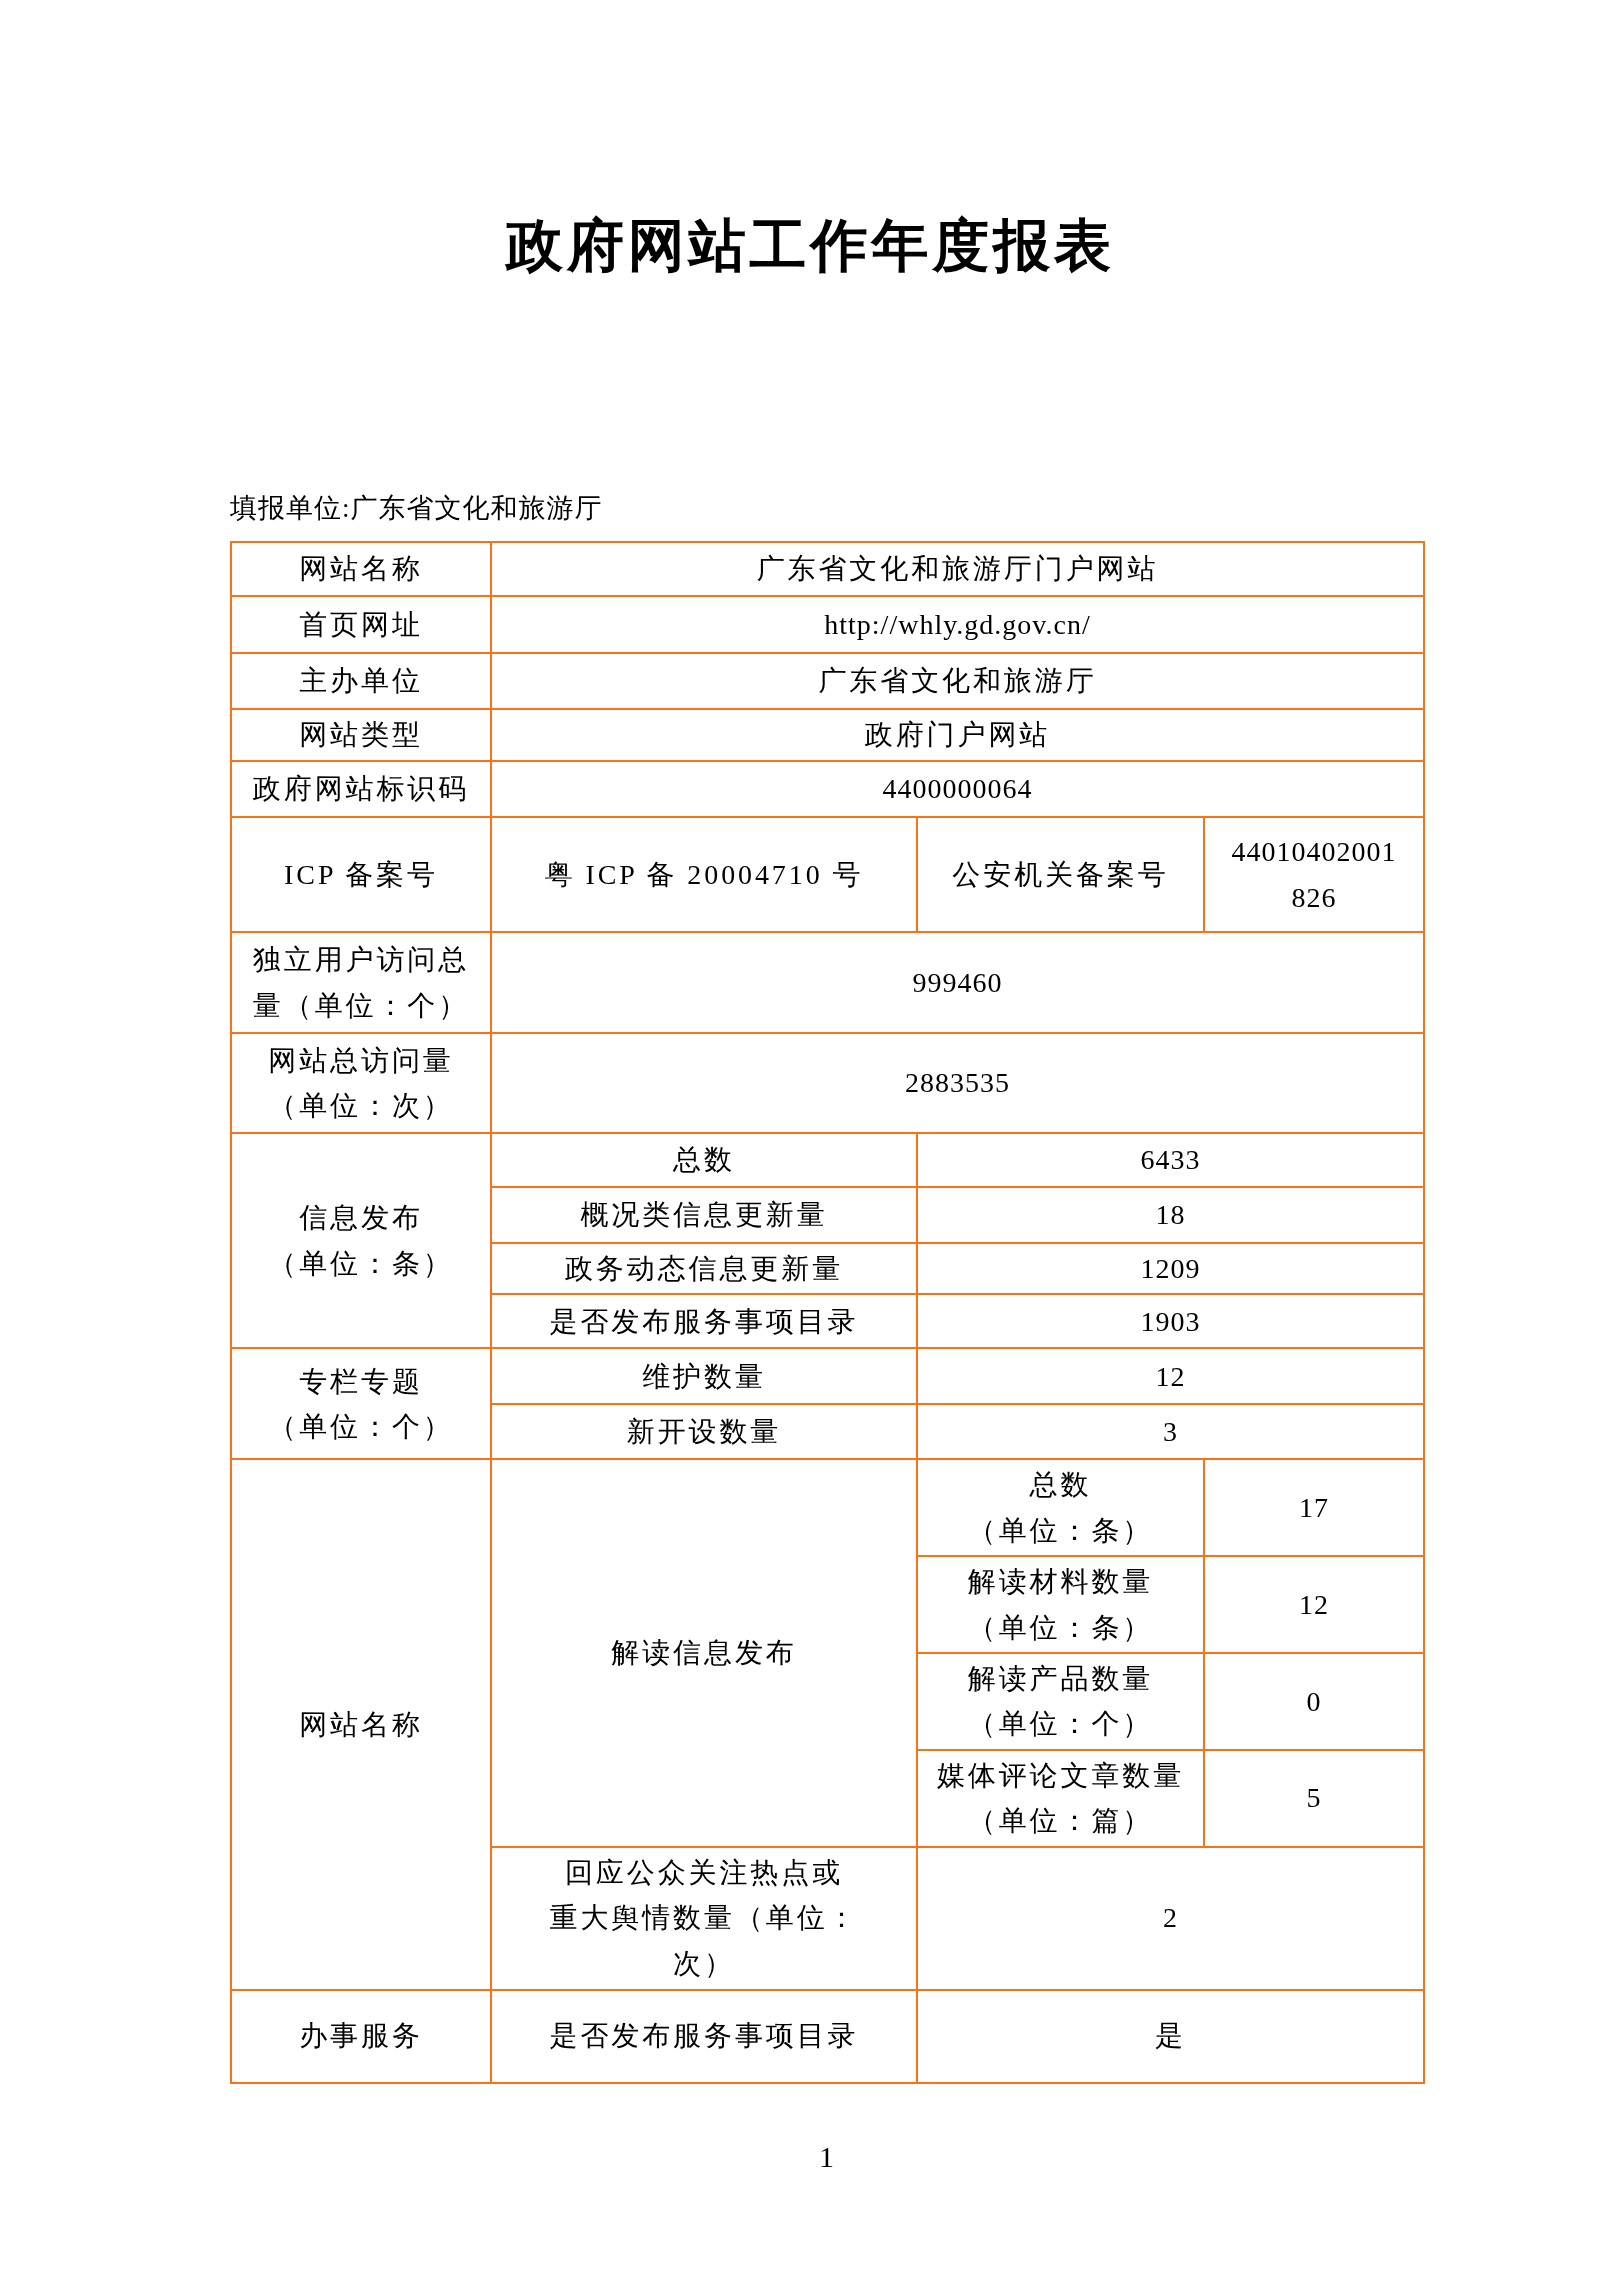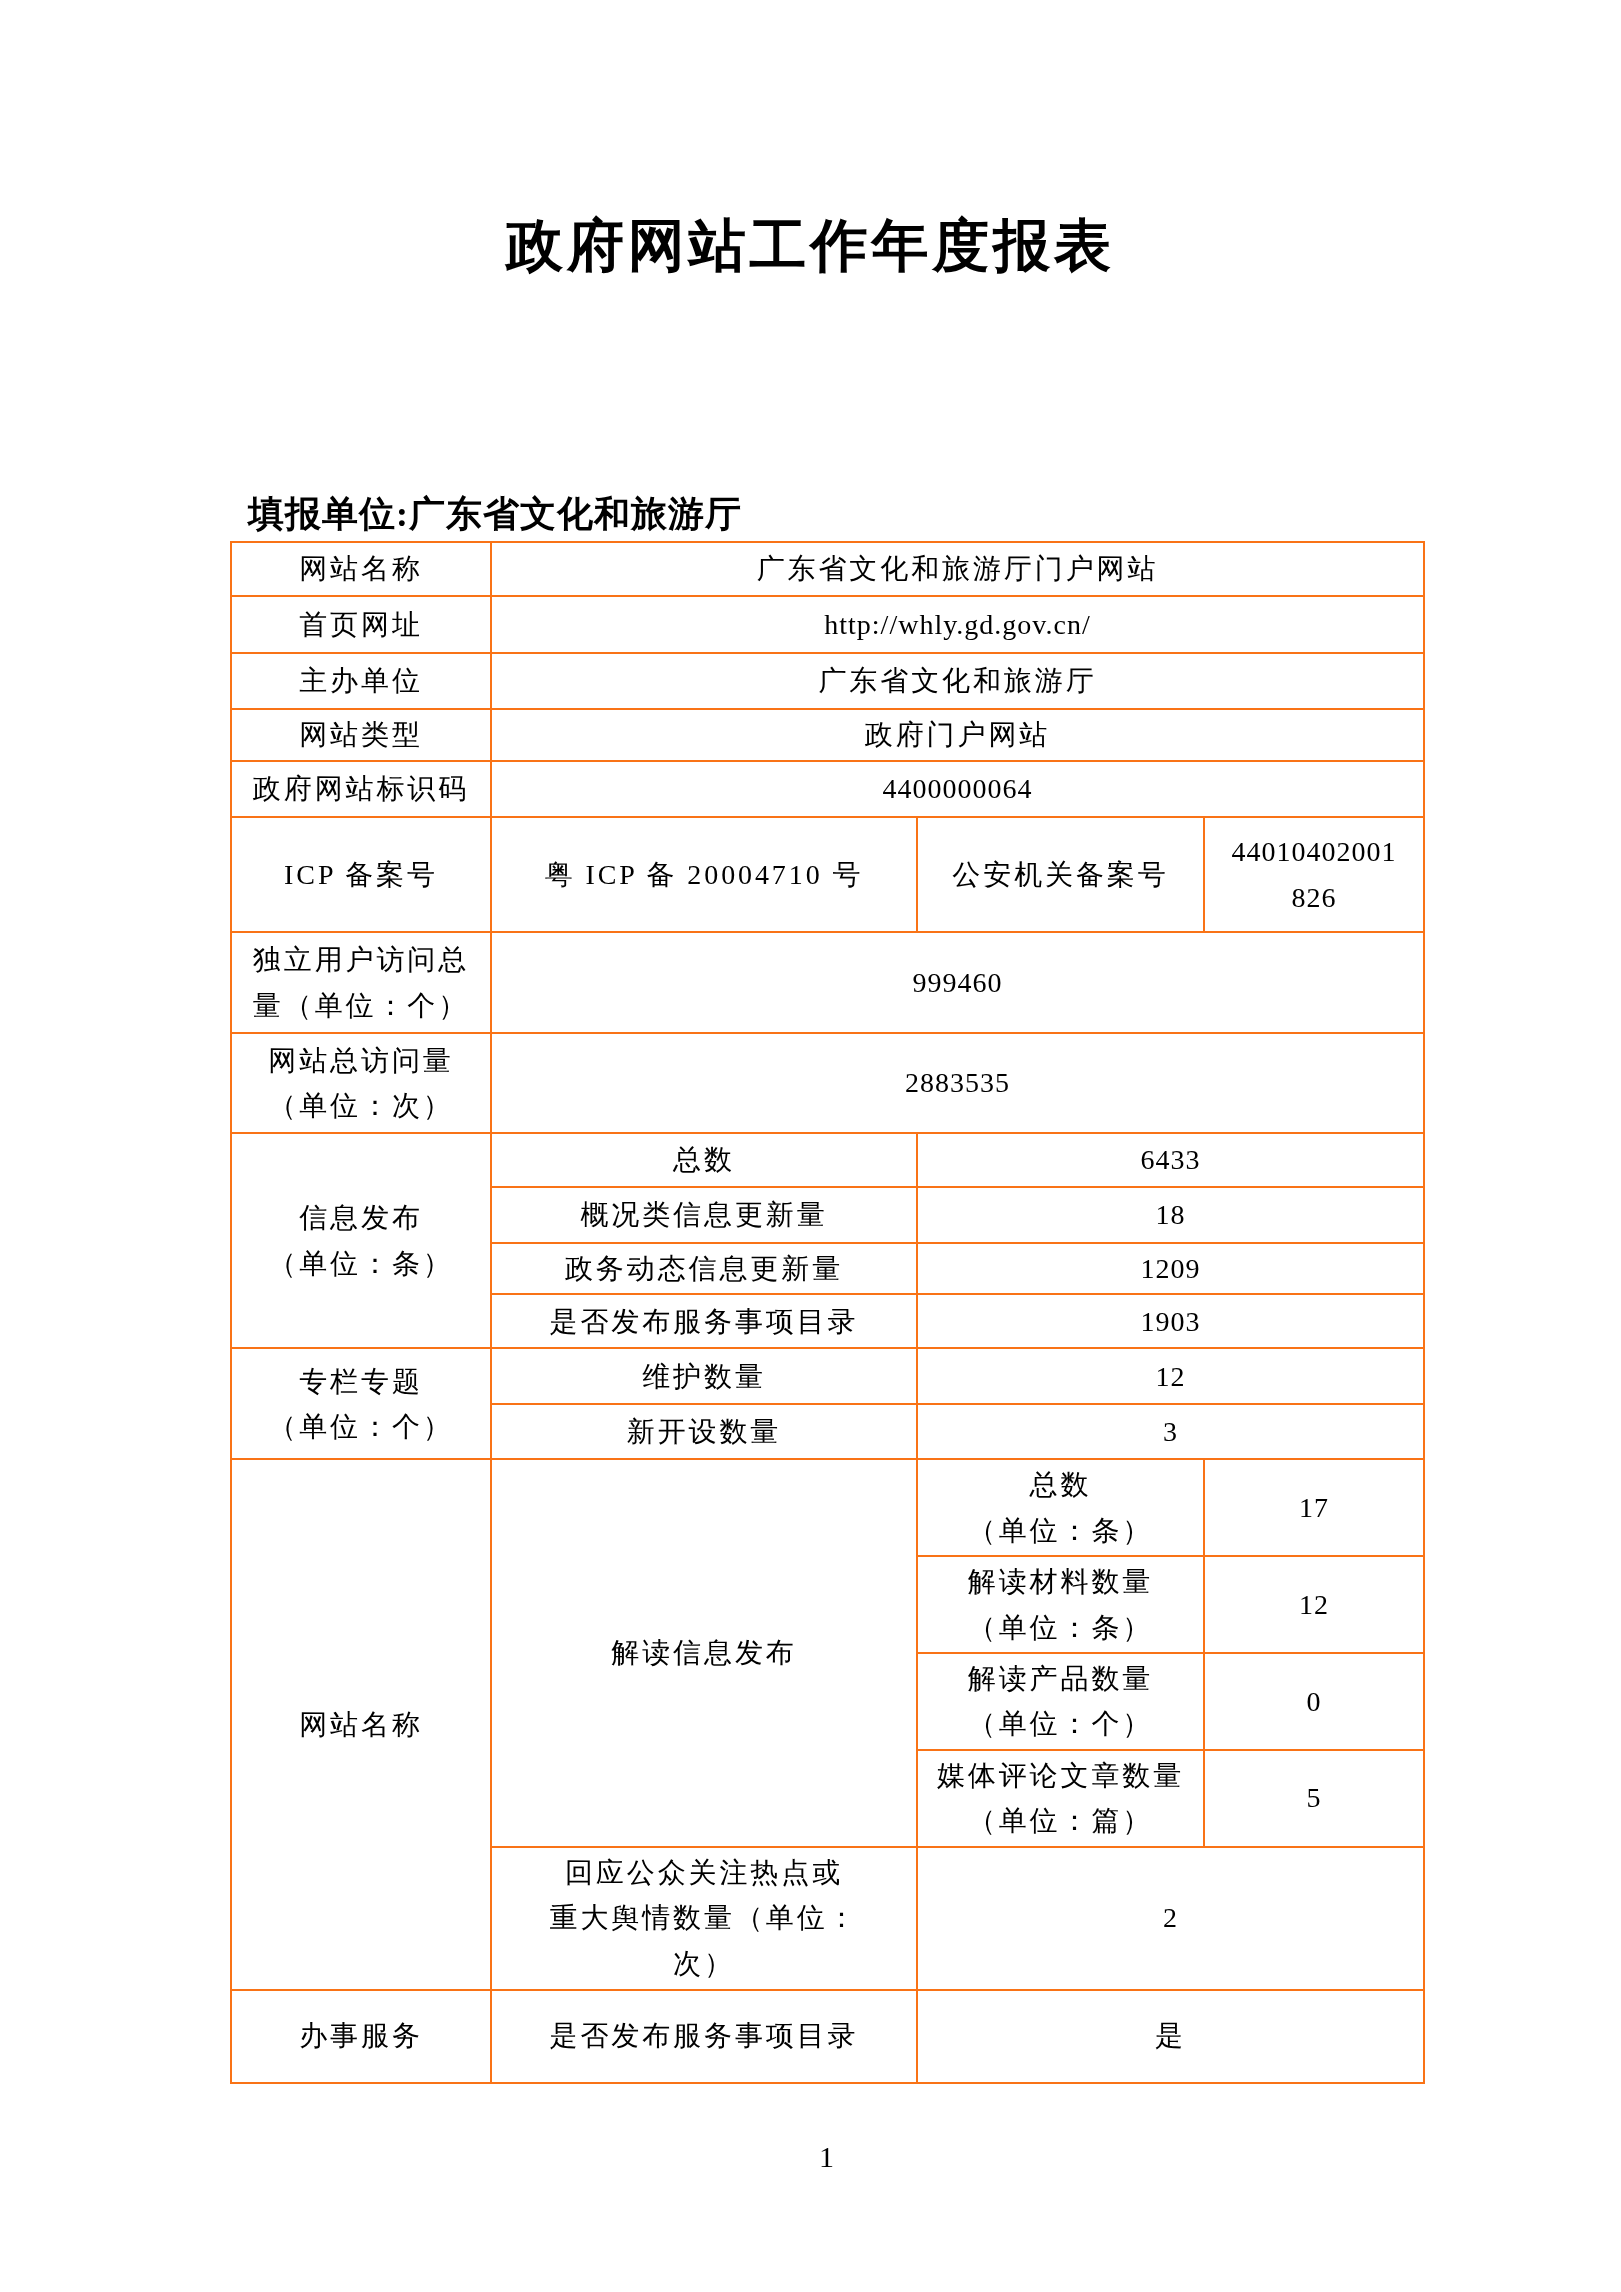--- a/index.html
+++ b/index.html
@@ -35,25 +35,24 @@
     width: 1621px;
     text-align: center;
     font-size: 33px;
     letter-spacing: 2px;
     line-height: 1.4;
   }
   .filing-unit {
     position: absolute;
     top: 490px;
     left: 230px;
-    font-size: 36px;
-    font-weight: bold;
+    font-size: 27px;
+    font-weight: normal;
     letter-spacing: 1px;
     white-space: nowrap;
-    margin-left: 18px;
   }
   table.report {
     position: absolute;
     top: 541px;
     left: 230px;
     width: 1193px;
     border-collapse: collapse;
     table-layout: fixed;
   }
   table.report td {

